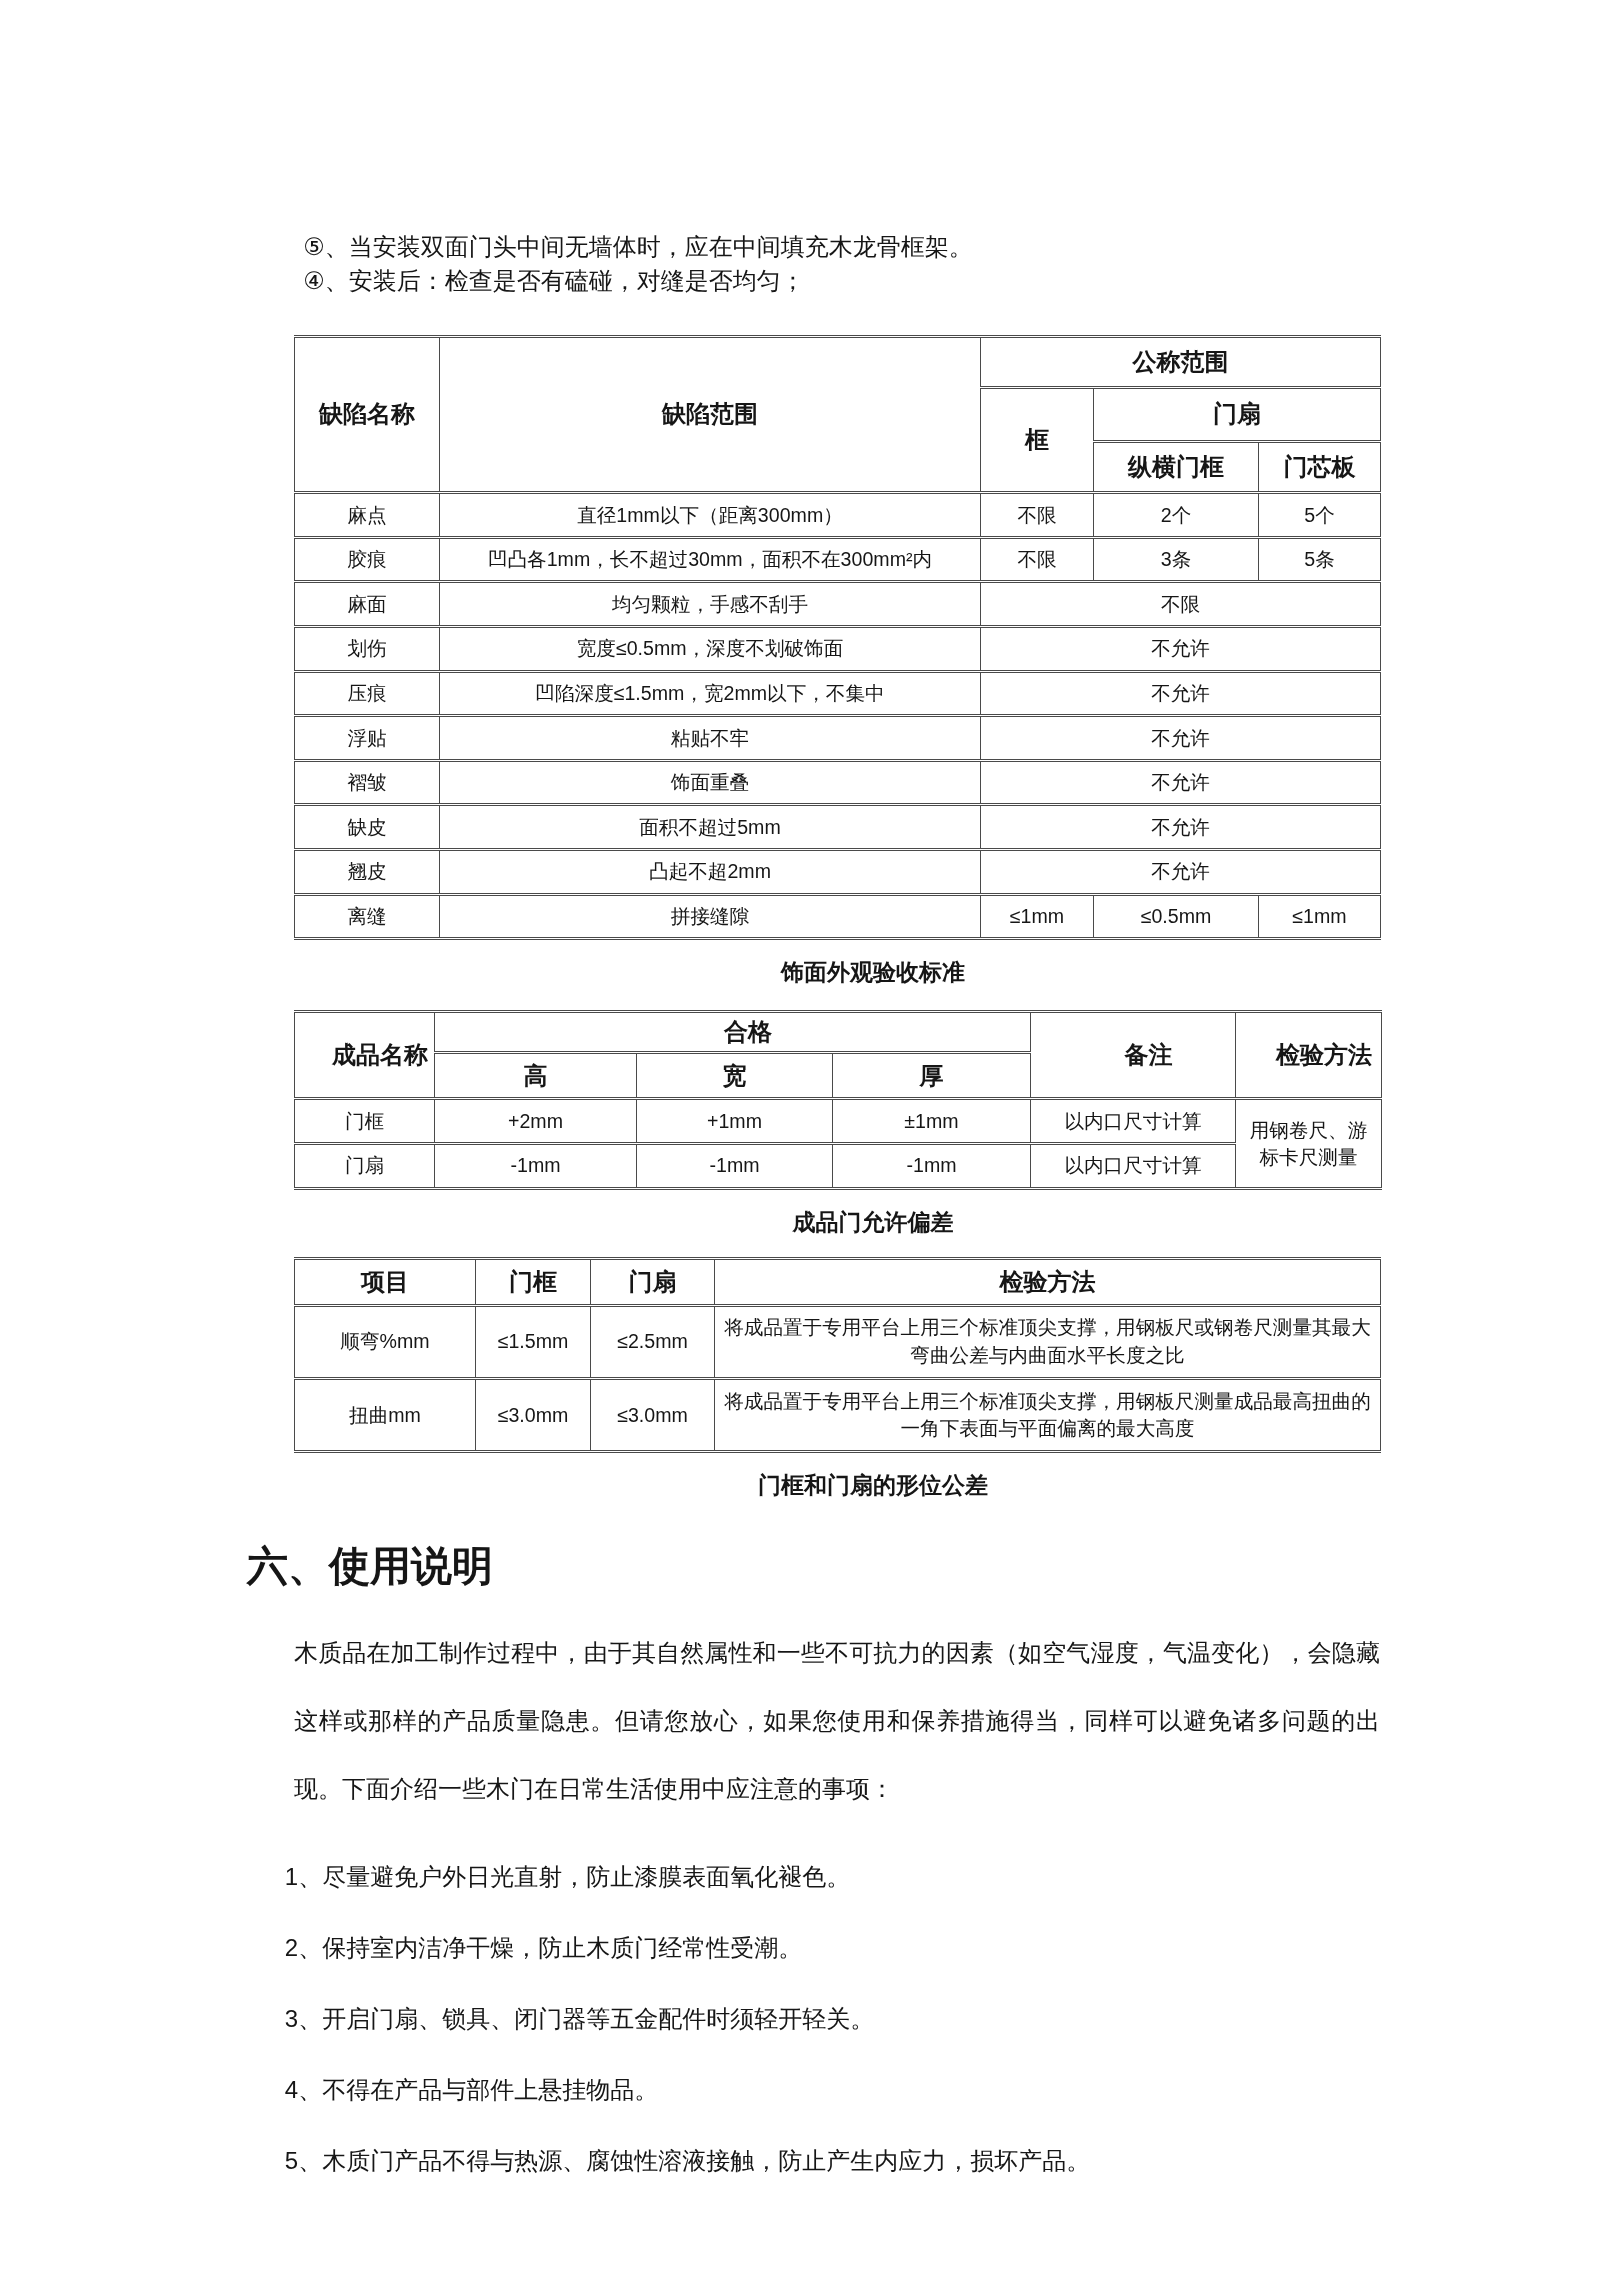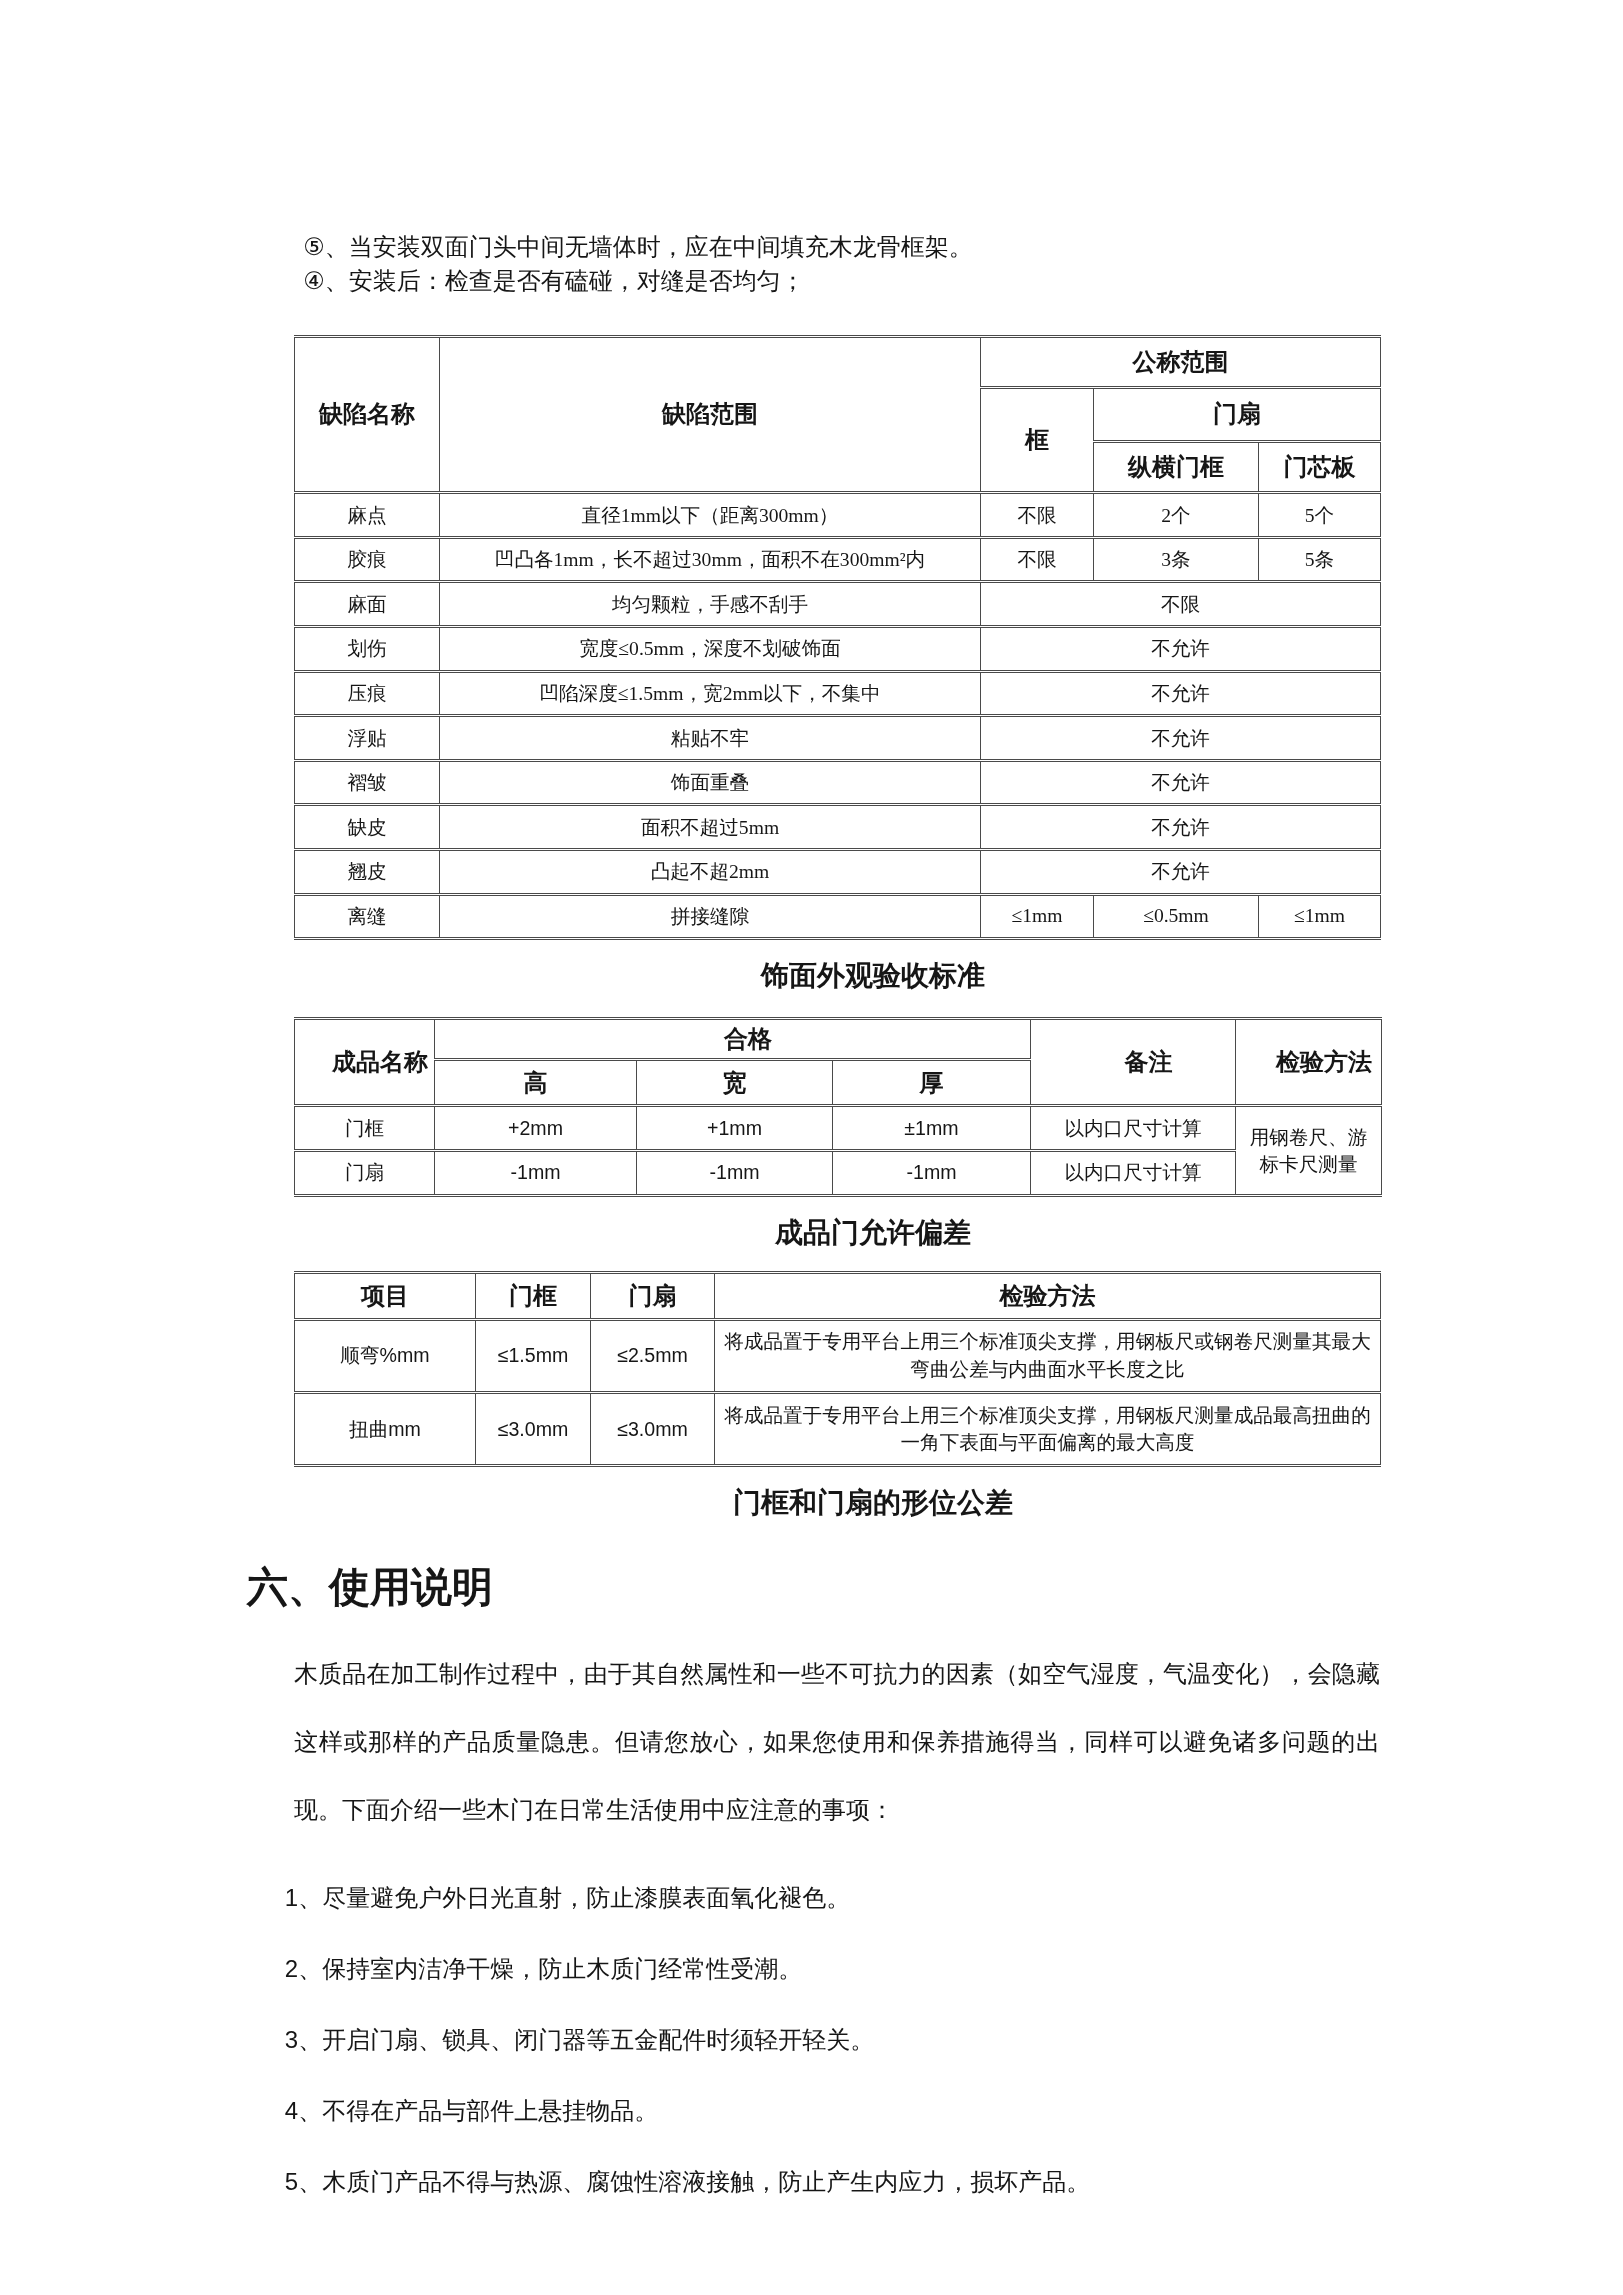--- a/index.html
+++ b/index.html
@@ -30,24 +30,24 @@
     padding: 1.3px 5.2px;
     vertical-align: middle;
     overflow: hidden;
   }
   table.doc-table td.hd { font-weight: bold; font-size: 24px; }
 
   .t1 { margin-top: 37px; }
   .t1 tr.hr1 td { height: 46px; }
   .t1 tr.hr2 td { height: 48px; }
   .t1 tr.hr3 td { height: 46px; }
-  .t1 tr.br  td { height: 39px; font-family: Liberation Serif, serif; }
+  .t1 tr.br  td { height: 39px; }
 
   .tbl-caption {
-    font-size: 28px; font-weight: bold;
+    font-size: 23px; font-weight: bold;
     text-align: center;
     margin: 17px 0 0 72px;
   }
 
   .t2 { margin-top: 22px; }
   .t2 tr.hr1 td { height: 35px; padding-left: 36px; }
   .t2 tr.hr2 td { height: 41px; }
   .t2 tr.br  td { height: 39px; }
 
   .t3 { margin-top: 19.6px; }

